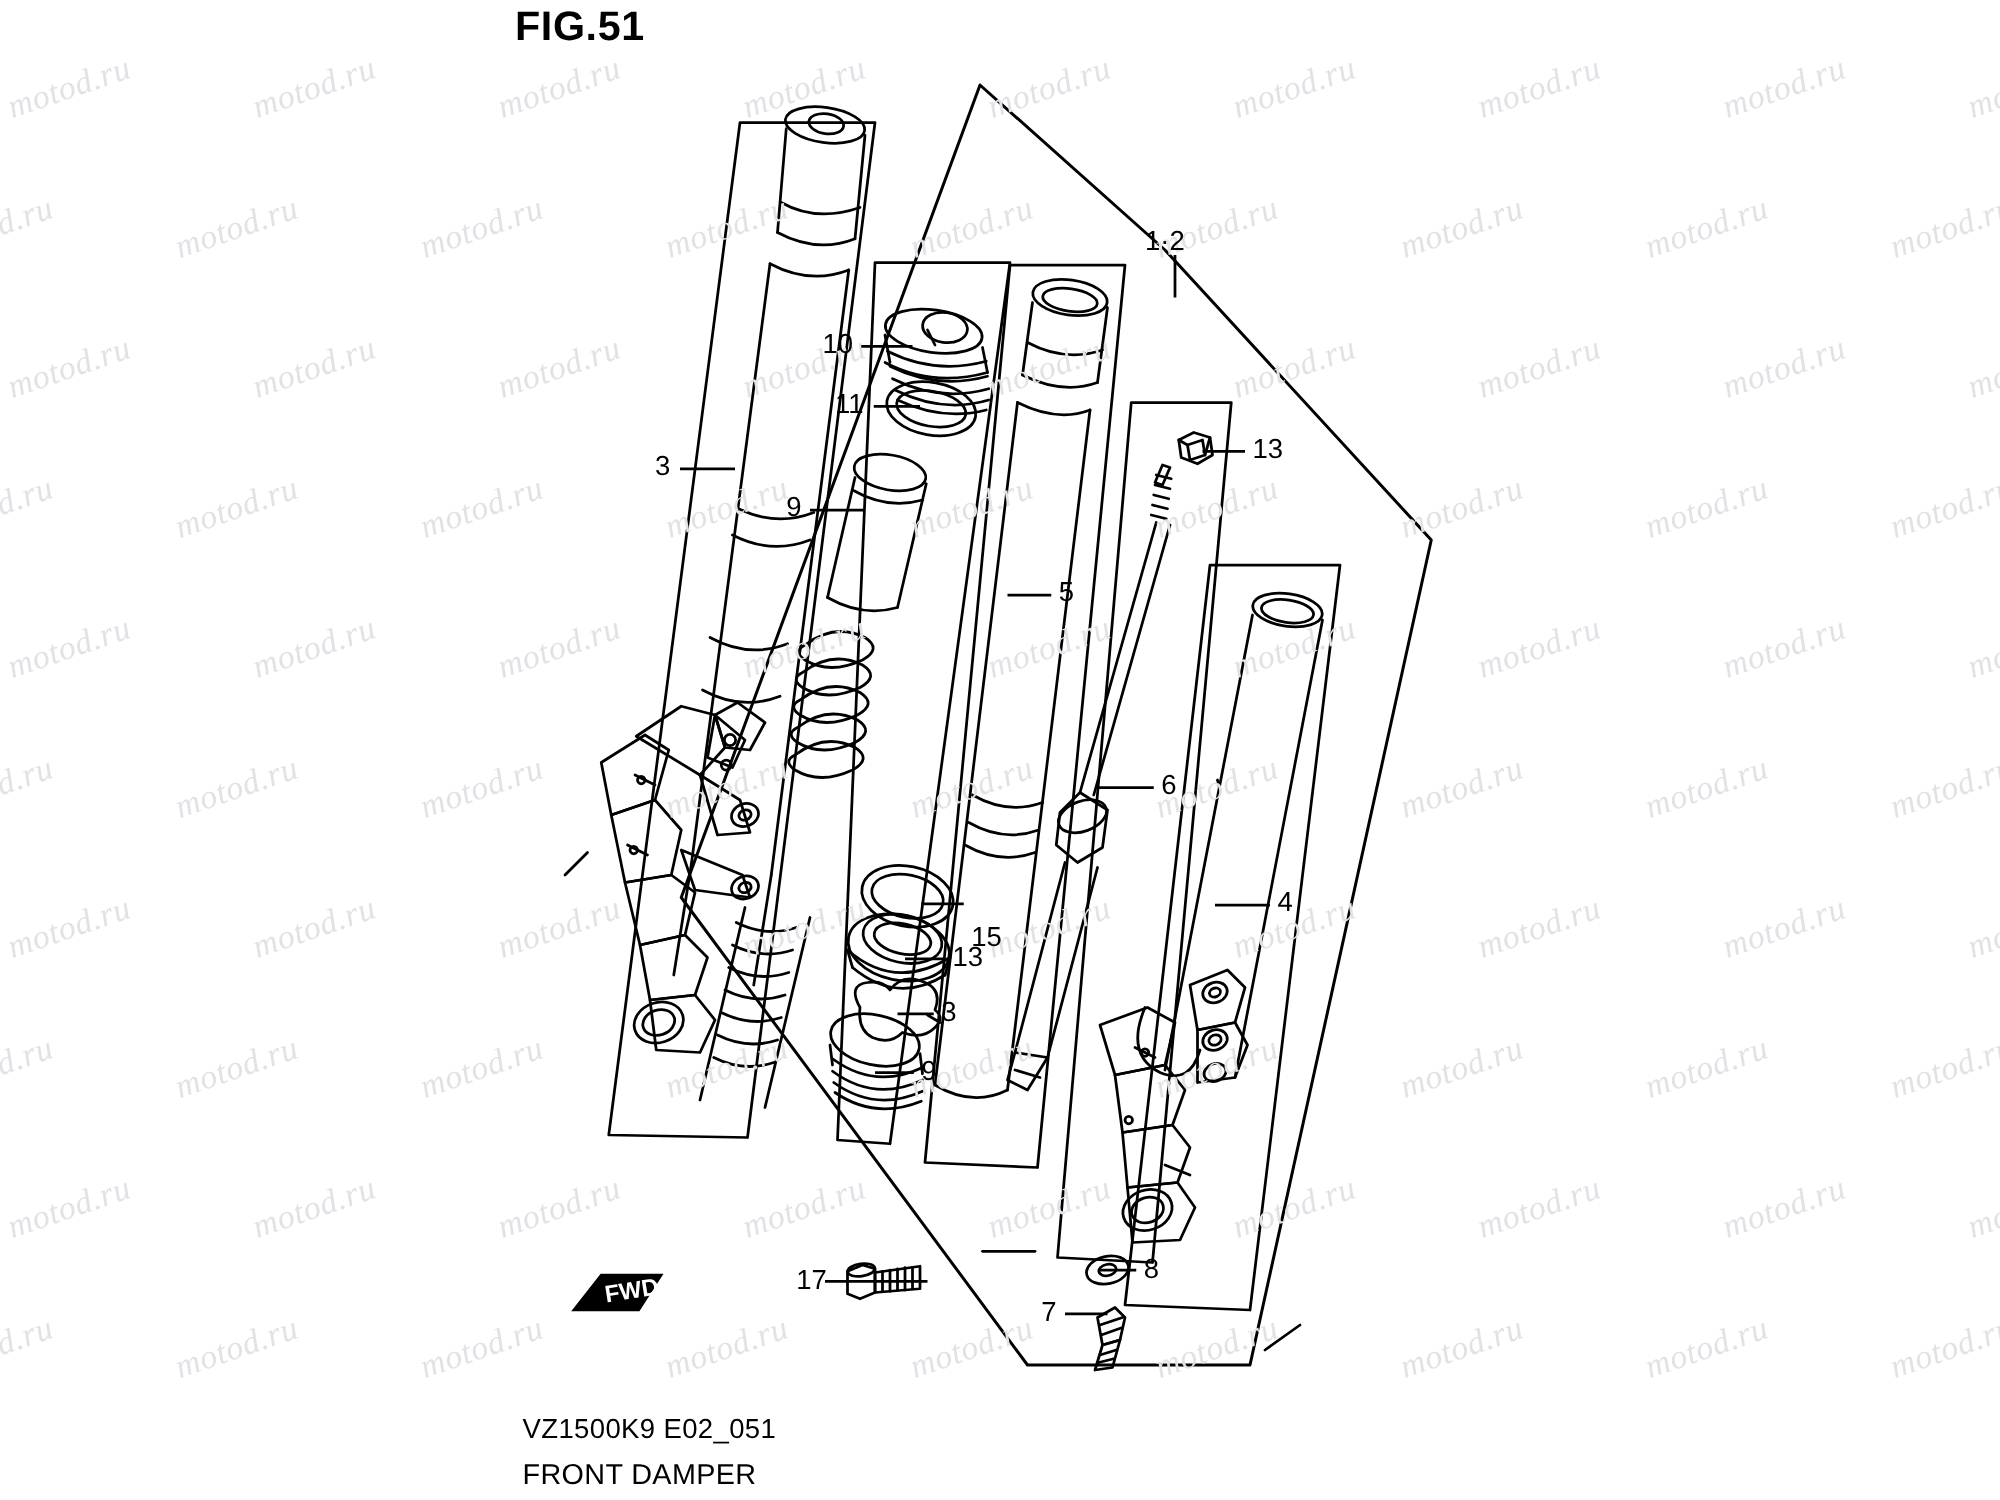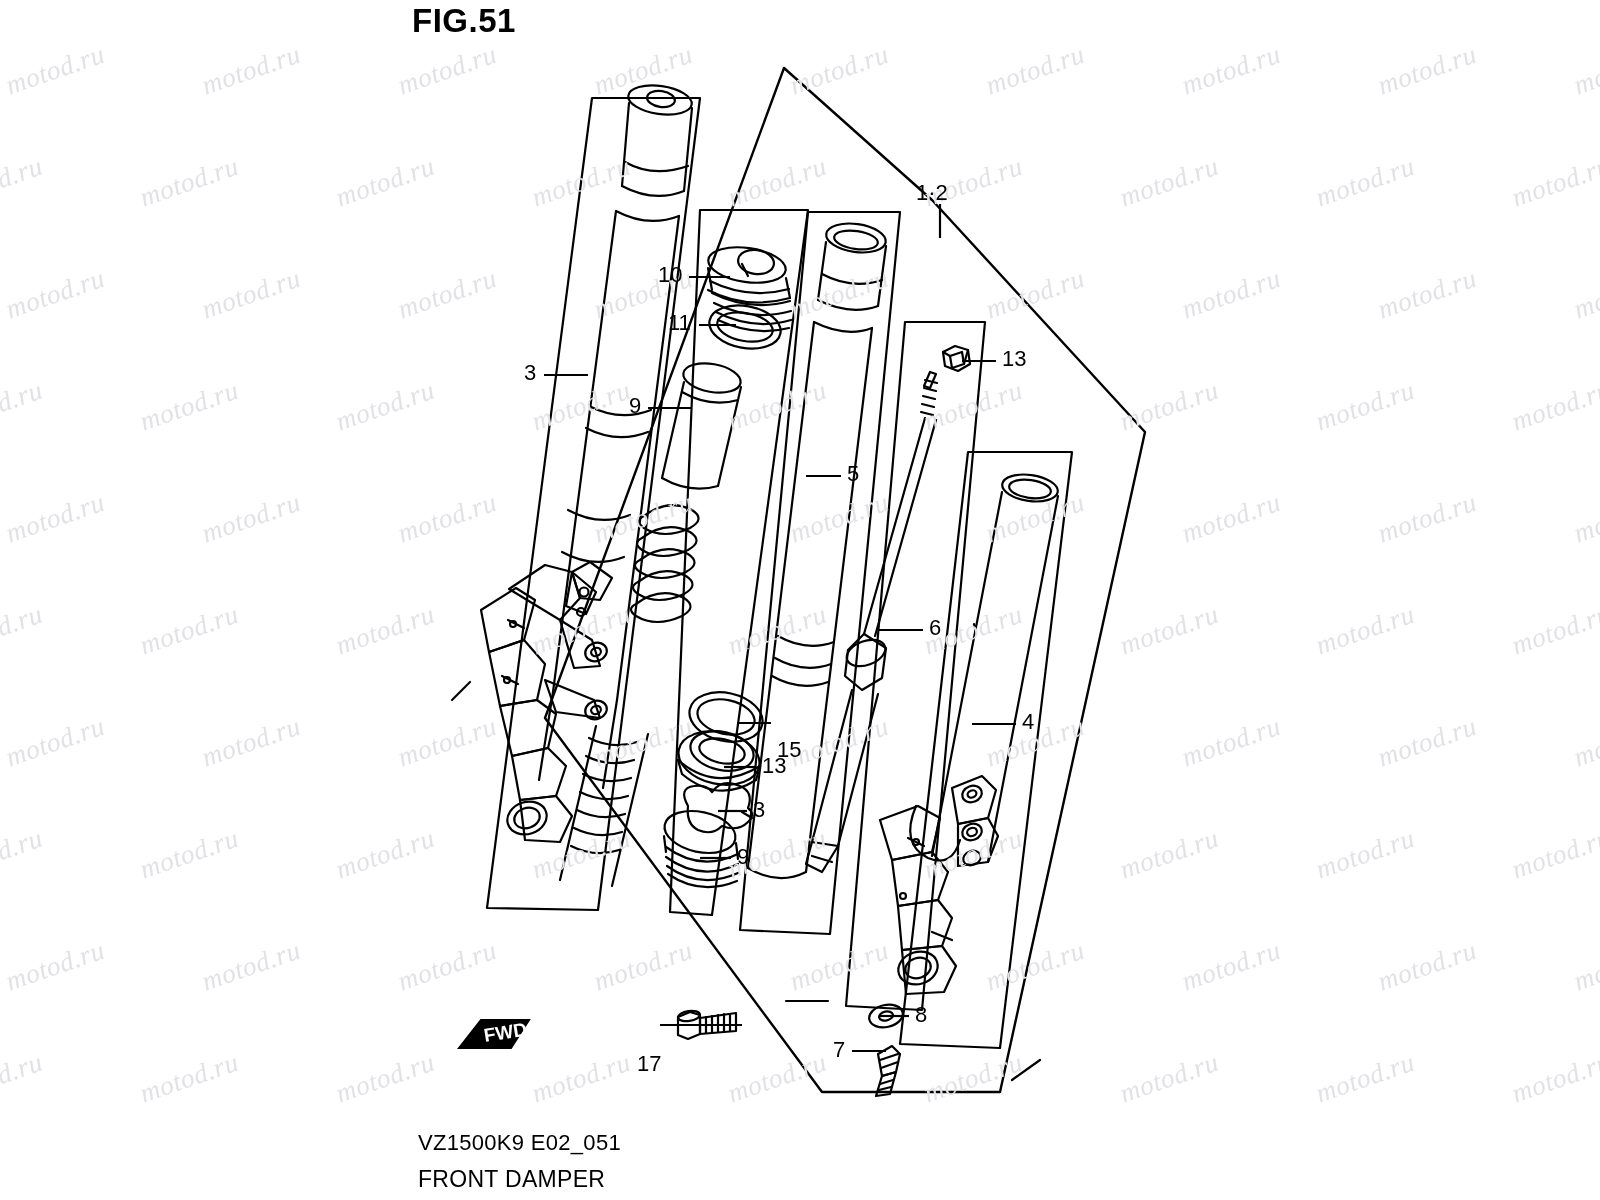--- a/index.html
+++ b/index.html
@@ -472,21 +472,21 @@
       <div class="callout" style="left: 833px; top: 1039px;">7</div>
       <div class="callout" style="left: 915px; top: 1004px;">8</div>
       <div class="callout" style="left: 629px; top: 395px;">9</div>
       <div class="callout" style="left: 658px; top: 264px; text-align: right;">10</div>
       <div class="callout" style="left: 1002px; top: 348px;">13</div>
       <div class="callout" style="left: 668px; top: 312px;">11</div>
       <div class="callout" style="left: 762px; top: 755px;">13</div>
       <div class="callout" style="left: 753px; top: 799px;">3</div>
       <div class="callout" style="left: 777px; top: 711px; margin-top: 28px;">15</div>
       <div class="callout" style="left: 737px; top: 846px;">9</div>
-      <div class="callout" style="left: 637px; top: 1013px; margin-top: 40px;">17</div>
+      <div class="callout" style="left: 637px; top: 1013px;">17</div>
     </div>
 
   <div id="fig-title">FIG.51</div>
 
   <div id="fwd-marker">
     <svg width="80" height="46" viewBox="0 0 80 46">
       <path d="M 4 40 L 26 12 L 74 12 L 56 40 Z" fill="#000" stroke="#000" stroke-width="2"></path>
       <text x="30" y="34" font-family="Liberation Sans, sans-serif" font-size="19" font-weight="bold" fill="#fff" transform="rotate(-9 30 34)">FWD</text>
     </svg>
   </div>

